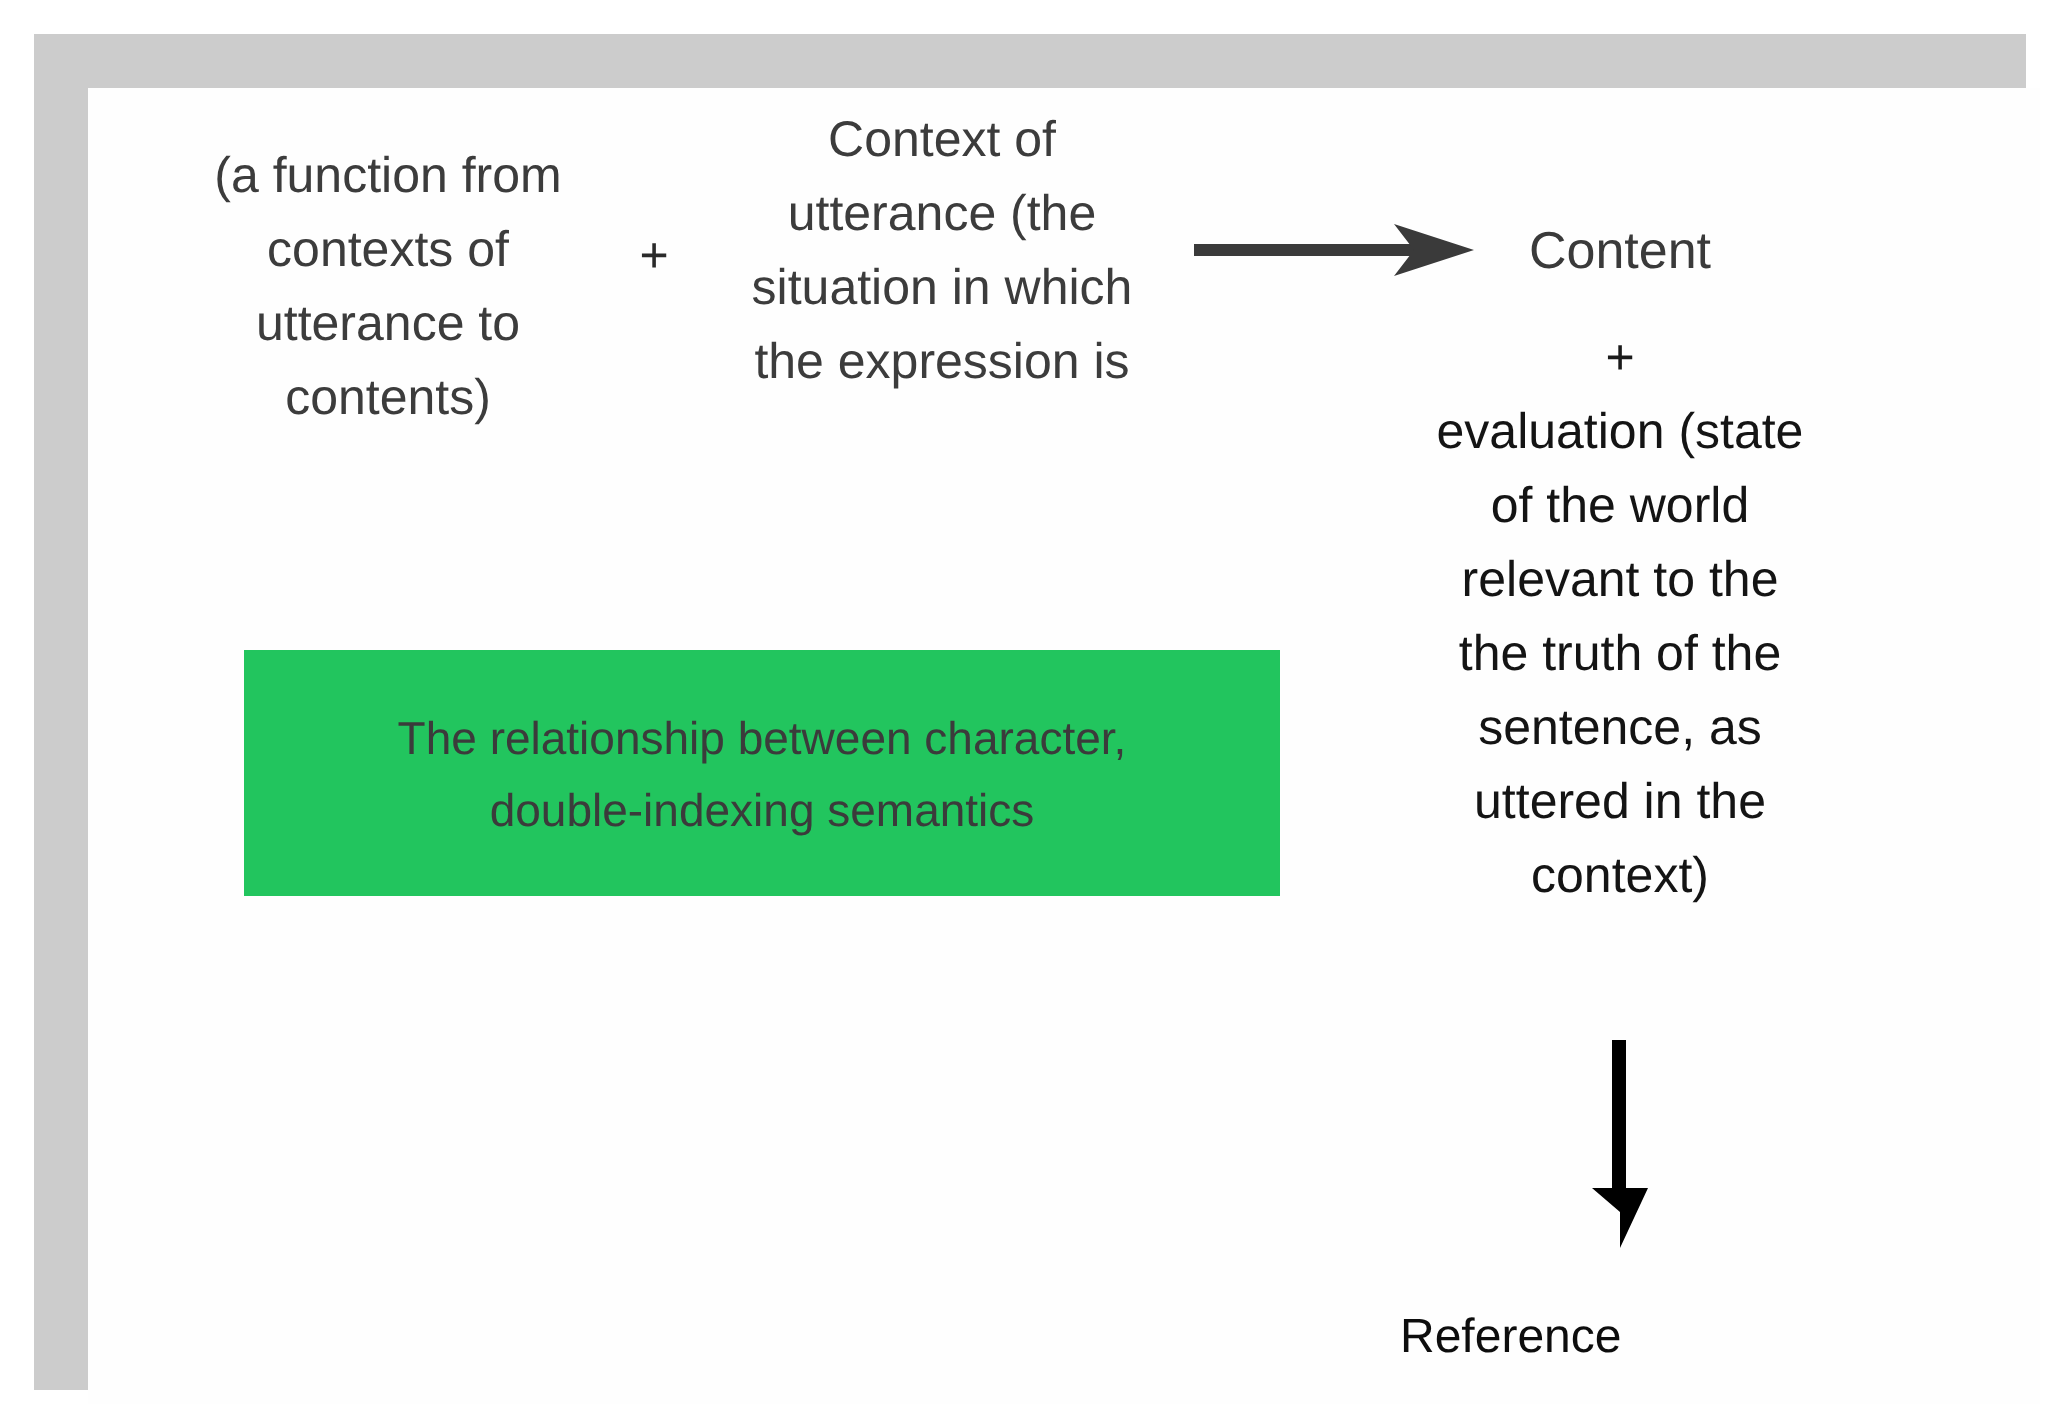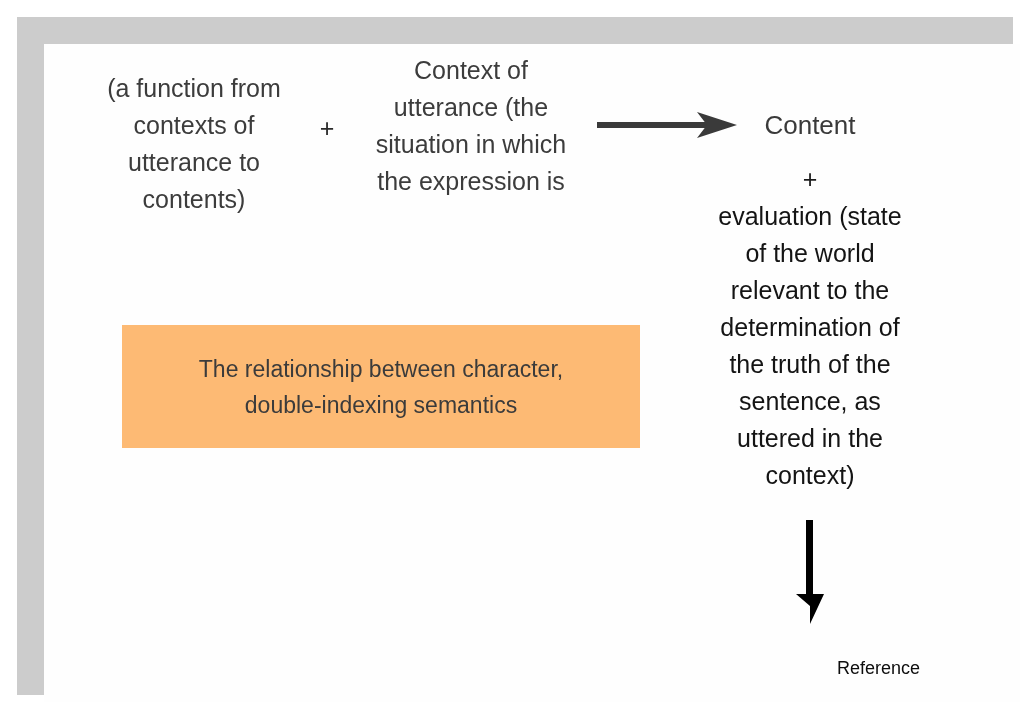--- a/index.html
+++ b/index.html
@@ -122,34 +122,34 @@
     height: 104px;
     width: 34px;
   }
 
   
   #reference-label {
     position: absolute;
     left: 700px;
     top: 650px;
     width: 220px;
-    text-align: right;
-    font-size: 18px;
+    text-align: left;
+    font-size: 24px;
     color: #0d0d0d;
     line-height: 37px;
   }
 
   
   #caption-box {
     position: absolute;
     left: 122px;
     top: 325px;
     width: 518px;
     height: 123px;
-    background: #fdba74;
+    background: #22c55e;
     display: flex;
     align-items: center;
     justify-content: center;
     box-sizing: border-box;
   }
   #caption-text {
     width: 100%;
     text-align: center;
     font-size: 23px;
     line-height: 36px;
@@ -193,21 +193,20 @@
   </div>
 
   <div id="content-label">Content</div>
 
   <div id="plus-2">+</div>
 
   <div class="col" id="col-circumstance">
     <span class="line">evaluation (state</span>
     <span class="line">of the world</span>
     <span class="line">relevant to the</span>
-    <span class="line">determination of</span>
     <span class="line">the truth of the</span>
     <span class="line">sentence, as</span>
     <span class="line">uttered in the</span>
     <span class="line">context)</span>
   </div>
 
   <div id="arrow-down">
     <svg width="34" height="104" viewBox="0 0 34 104" xmlns="http://www.w3.org/2000/svg">
       <rect x="13" y="0" width="7" height="78" fill="#000000"></rect>
       <polygon points="3,74 31,74 17,104 17,86" fill="#000000"></polygon>

